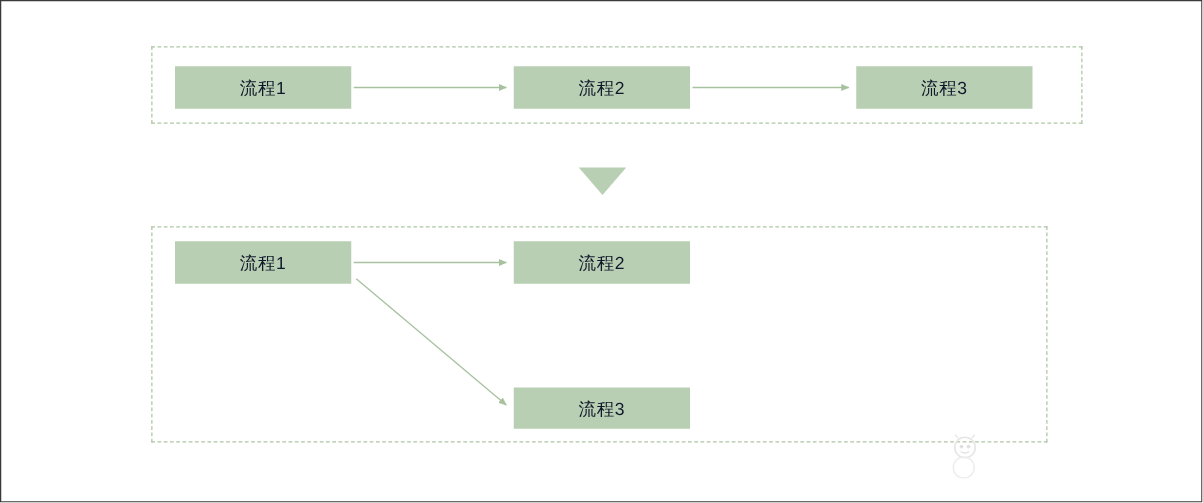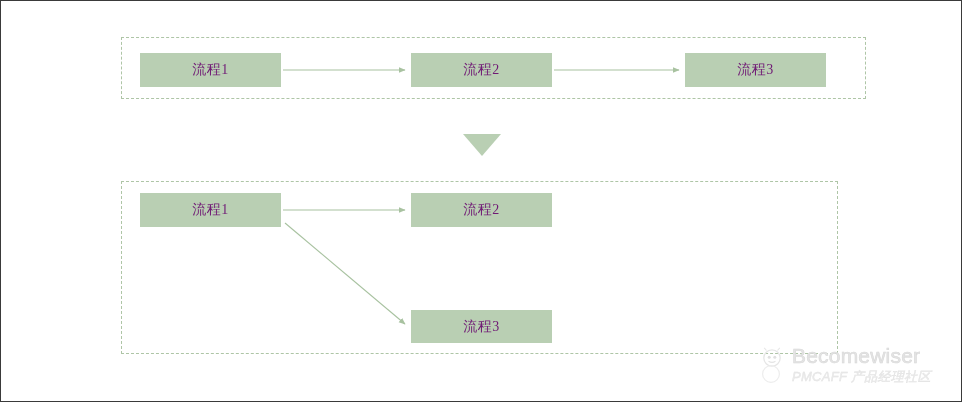--- a/index.html
+++ b/index.html
@@ -27,30 +27,29 @@
     box-sizing: border-box;
     background: transparent;
   }
   #group-top   { left: 120px; top: 36px;  width: 745px; height: 62px;  }
   #group-bottom{ left: 120px; top: 180px; width: 717px; height: 173px; }
 
   
   .node {
     position: absolute;
     background: #b9cfb3;
-    color: #701a75;
+    color: #0f172a;
     font-size: 14px;
     line-height: 1;
     display: flex;
     align-items: center;
     justify-content: center;
     letter-spacing: 0.5px;
     box-sizing: border-box;
     user-select: none;
-    font-family: Liberation Serif, serif;
   }
 
   
   #node-t1 { left: 139px; top: 52px; width: 141px; height: 34px; }
   #node-t2 { left: 410px; top: 52px; width: 141px; height: 34px; }
   #node-t3 { left: 684px; top: 52px; width: 141px; height: 34px; }
 
   
   #node-b1 { left: 139px; top: 192px; width: 141px; height: 34px; }
   #node-b2 { left: 410px; top: 192px; width: 141px; height: 34px; }
@@ -156,19 +155,15 @@
   <div id="watermark">
     <svg id="watermark-mark" viewBox="0 0 32 36" xmlns="http://www.w3.org/2000/svg">
       <circle cx="14" cy="11" r="8.2" fill="none" stroke="#e6e6e6" stroke-width="1.3"></circle>
       <circle cx="11.2" cy="10.2" r="1.5" fill="#e0e0e0"></circle>
       <circle cx="16.8" cy="10.2" r="1.5" fill="#e0e0e0"></circle>
       <path d="M10.5 14.2 Q14 16.6 17.5 14.2" fill="none" stroke="#e4e4e4" stroke-width="1.1"></path>
       <path d="M8.5 3.5 L6.2 0.8" stroke="#e6e6e6" stroke-width="1.1" fill="none"></path>
       <path d="M19.5 3.5 L21.8 0.8" stroke="#e6e6e6" stroke-width="1.1" fill="none"></path>
       <circle cx="13" cy="27" r="8.4" fill="none" stroke="#ededed" stroke-width="1.2"></circle>
     </svg>
-    <div id="watermark-text">
-      <div id="watermark-title">Becomewiser</div>
-      <div id="watermark-sub">PMCAFF 产品经理社区</div>
-    </div>
   </div>
 
 </div>
 
 </body></html>

